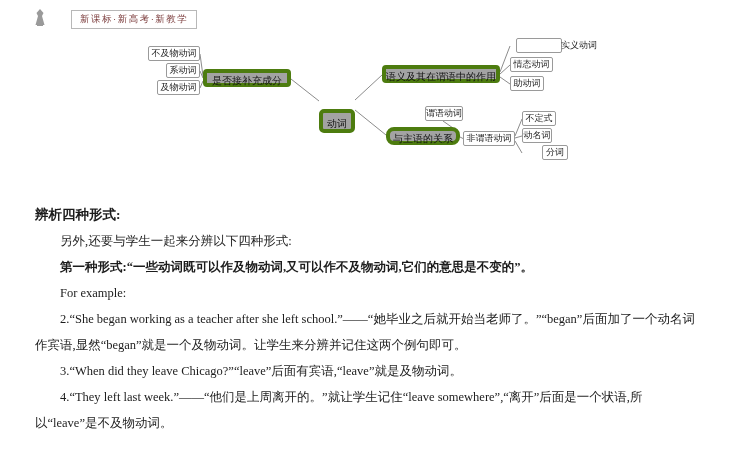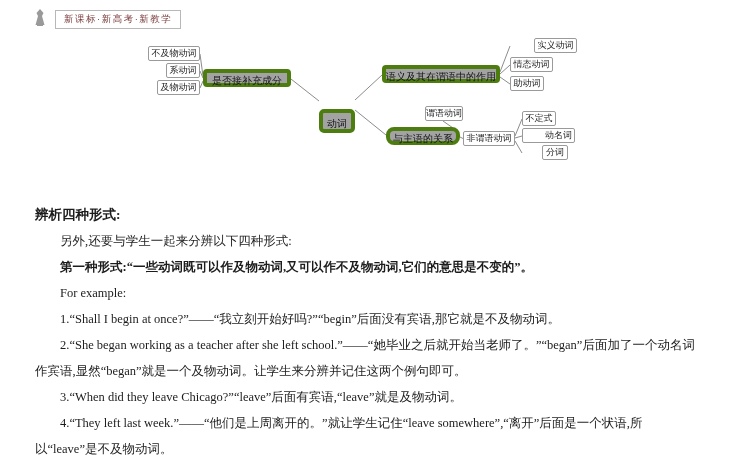--- a/index.html
+++ b/index.html
@@ -1,21 +1,21 @@
 <!DOCTYPE html>
 <html><head>
 <meta charset="utf-8">
 <style>
   * { margin:0; padding:0; box-sizing:border-box; }
   html,body { width:730px; height:460px; }
   body { background:#ffffff; font-family:"Liberation Serif","DejaVu Serif",serif; }
   .page { position:relative; width:730px; height:460px; background:#fff; overflow:hidden; }
 
   
-  .header { position:absolute; left:33px; top:8px; display:flex; align-items:center; gap:8px; }
+  .header { position:absolute; left:33px; top:8px; display:flex; align-items:center; gap:24px; }
   .badge { border:1px solid #b8b8b8; padding:2px 8px; font-size:9.5px; color:#7d3f3f;
            font-family:"Liberation Sans","DejaVu Sans",sans-serif; letter-spacing:1.5px; white-space:nowrap; }
 
   
   .diagram { position:absolute; left:0; top:0; width:730px; height:190px; }
   .lines { position:absolute; left:0; top:0; }
   .gnode { position:absolute; background:#a3a3a3; border:4px solid #4d7c0f; border-radius:4px;
            font-size:10px; color:#111; text-align:center; white-space:nowrap;
            font-family:"Liberation Sans","DejaVu Sans",sans-serif; line-height:16px; height:18px; }
   .gnode.root { border-radius:5px; line-height:22px; height:24px;margin-top:16px; }
@@ -65,36 +65,35 @@
     </svg>
 
     <div class="gnode root" style="left:319px;top:93px;width:36px;">动词</div>
 
     <div class="gnode" style="left:203px;top:69px;width:88px;">是否接补充成分</div>
     <div class="leaf" style="left:148px;top:46px;width:52px;">不及物动词</div>
     <div class="leaf" style="left:166px;top:63px;width:34px;">系动词</div>
     <div class="leaf" style="left:157px;top:80px;width:43px;">及物动词</div>
 
     <div class="gnode" style="left:382px;top:65px;width:118px;">语义及其在谓语中的作用</div>
-    <div class="leaf" style="left:534px;top:38px;width:43px;">实义动词</div>
+    <div class="leaf" style="left:516px;top:38px;width:30px;padding-left:44px;">实义动词</div>
     <div class="leaf" style="left:510px;top:57px;width:43px;">情态动词</div>
     <div class="leaf" style="left:510px;top:76px;width:34px;">助动词</div>
 
     <div class="gnode" style="left:386px;top:127px;width:74px;border-radius:8px;">与主语的关系</div>
     <div class="leaf" style="left:425px;top:106px;width:38px;">谓语动词</div>
     <div class="leaf" style="left:463px;top:131px;width:52px;">非谓语动词</div>
     <div class="leaf" style="left:522px;top:111px;width:34px;">不定式</div>
-    <div class="leaf" style="left:522px;top:128px;width:53px;padding-left:20px;">动名词</div>
+    <div class="leaf" style="left:522px;top:128px;width:30px;">动名词</div>
     <div class="leaf" style="left:542px;top:145px;width:26px;">分词</div>
   </div>
 
   <div class="content">
     <p class="heading">辨析四种形式:</p>
     <p>另外,还要与学生一起来分辨以下四种形式:</p>
     <p class="bold">第一种形式:“一些动词既可以作及物动词,又可以作不及物动词,它们的意思是不变的”。</p>
     <p>For example:</p>
-    <p>1.“Shall I begin at once?”——“我立刻开始好吗?”“begin”后面没有宾语,那它就是不及物动词。</p>
     <p>2.“She began working as a teacher after she left school.”——“她毕业之后就开始当老师了。”“began”后面加了一个动名词作宾语,显然“began”就是一个及物动词。让学生来分辨并记住这两个例句即可。</p>
     <p>3.“When did they leave Chicago?”“leave”后面有宾语,“leave”就是及物动词。</p>
     <p>4.“They left last week.”——“他们是上周离开的。”就让学生记住“leave somewhere”,“离开”后面是一个状语,所以“leave”是不及物动词。</p>
   </div>
 
 </div>
 
 </body></html>

